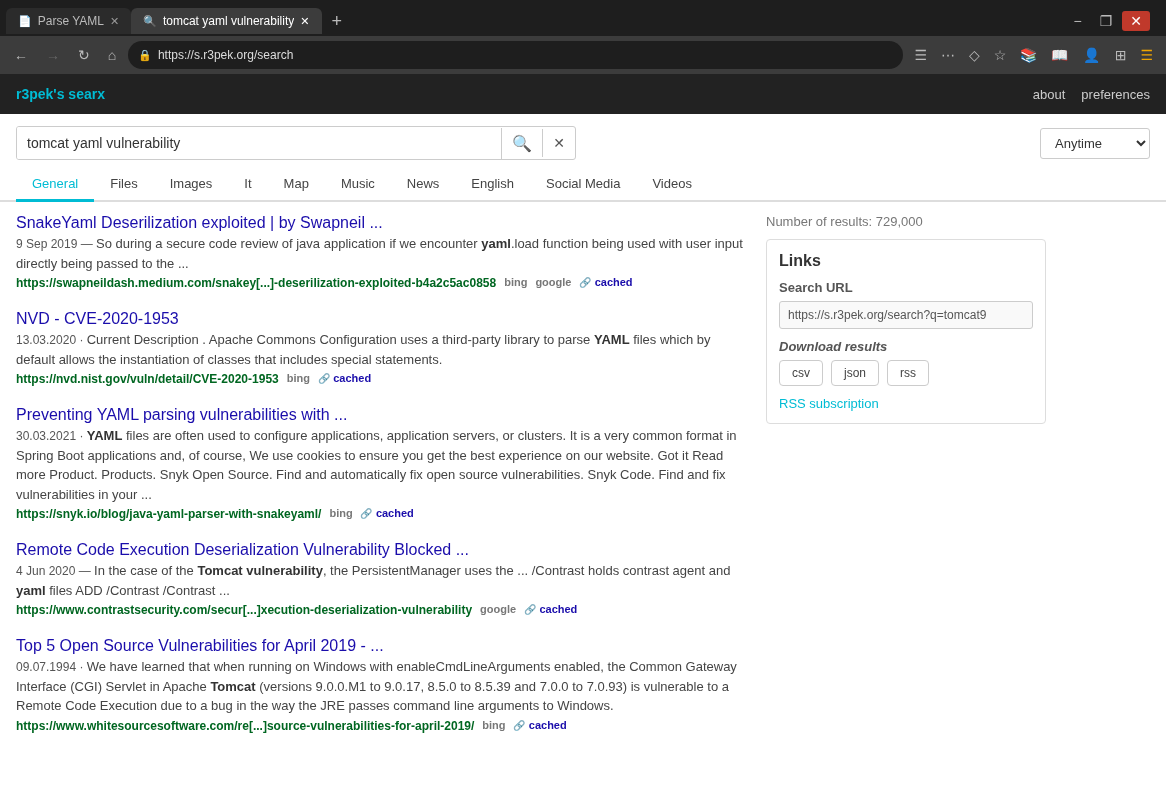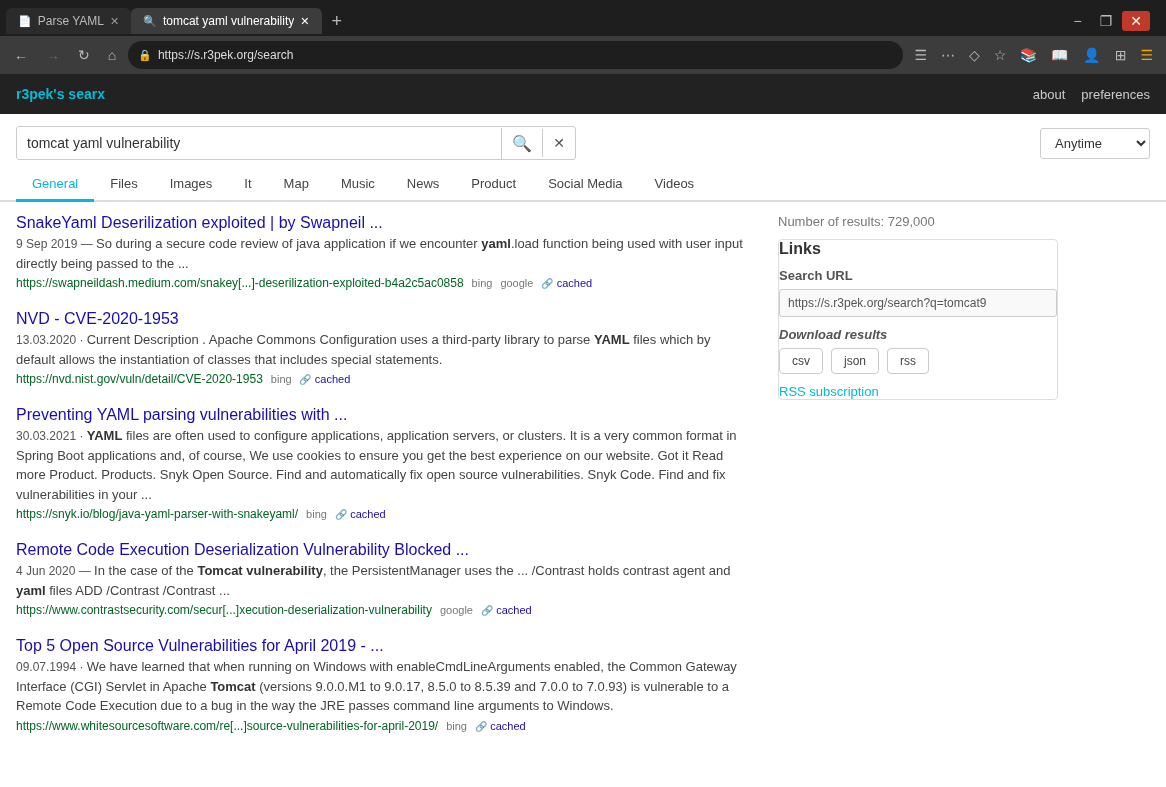--- a/index.html
+++ b/index.html
@@ -35,37 +35,37 @@
 
     .filter-wrap { display: flex; gap: 10px; margin-left: auto; }
     .filter-select { border: 1px solid #ccc; border-radius: 3px; padding: 6px 10px; font-size: 13px; cursor: pointer; background: #fff; color: #333; min-width: 110px; }
 
     
     .tabs-bar { display: flex; border-bottom: 2px solid #ddd; padding: 0 16px; margin-top: 8px; }
     .tab-item { padding: 8px 16px; font-size: 13px; cursor: pointer; color: #444; border-bottom: 3px solid transparent; margin-bottom: -2px; }
     .tab-item.active { color: #00bcd4; border-bottom: 3px solid #00bcd4; font-weight: 500; }
 
     
-    .content-area { display: flex; padding: 12px 16px; gap: 32px; }
+    .content-area { display: flex; padding: 12px 16px; gap: 20px; }
     .results-col { flex: 1; max-width: 730px; }
     .sidebar-col { width: 280px; flex-shrink: 0; }
 
     
     .result-item { margin-bottom: 20px; }
     .result-title { font-size: 16px; color: #1a0dab; cursor: pointer; text-decoration: none; display: block; margin-bottom: 2px; }
     .result-snippet { color: #444; font-size: 13px; line-height: 1.5; margin-bottom: 3px; }
     .result-snippet b { font-weight: bold; color: #333; }
     .result-url { color: #006621; font-size: 12px; }
-    .result-sources { display: flex; align-items: center; gap: 8px; margin-top: 2px; }
+    .result-sources { display: flex; gap: 8px; margin-top: 2px; font-weight: bold; }
     .result-source-tag { color: #777; font-size: 11px; }
     .result-cached { color: #1a0dab; font-size: 11px; cursor: pointer; }
     .result-cached::before { content: '🔗 '; font-size: 10px; }
 
     
-    .sidebar-box { border: 1px solid #ddd; border-radius: 4px; margin-bottom: 16px; }
+    .sidebar-box { border: 1px solid #ddd; border-radius: 4px; padding: 12px; margin-bottom: 16px; }
     .sidebar-title { font-size: 16px; font-weight: bold; color: #333; margin-bottom: 10px; }
     .sidebar-label { font-size: 13px; color: #555; margin-bottom: 6px; font-weight: bold; }
     .sidebar-url { border: 1px solid #ccc; border-radius: 3px; padding: 6px 8px; font-size: 12px; color: #555; background: #f9f9f9; word-break: break-all; }
     .download-label { font-size: 13px; color: #555; font-weight: bold; margin: 10px 0 6px; font-style: italic; }
     .download-btns { display: flex; gap: 8px; }
     .download-btn { border: 1px solid #ccc; border-radius: 4px; padding: 5px 12px; font-size: 12px; color: #444; cursor: pointer; background: #fff; }
     .rss-link { color: #00bcd4; font-size: 13px; cursor: pointer; text-decoration: none; display: block; margin-top: 10px; }
     .num-results { font-size: 13px; color: #777; margin-bottom: 10px; }
   </style>
 </head>
@@ -140,21 +140,21 @@
 </div>
 
 <div class="tabs-bar">
   <div class="tab-item active">General</div>
   <div class="tab-item">Files</div>
   <div class="tab-item">Images</div>
   <div class="tab-item">It</div>
   <div class="tab-item">Map</div>
   <div class="tab-item">Music</div>
   <div class="tab-item">News</div>
-  <div class="tab-item">Product</div>
+  <div class="tab-item">English</div>
   <div class="tab-item">Social Media</div>
   <div class="tab-item">Videos</div>
 </div>
 
 <div class="content-area">
 
   <div class="results-col">
 
     <div class="result-item">
       <a class="result-title">SnakeYaml Deserilization exploited | by Swapneil ...</a>

